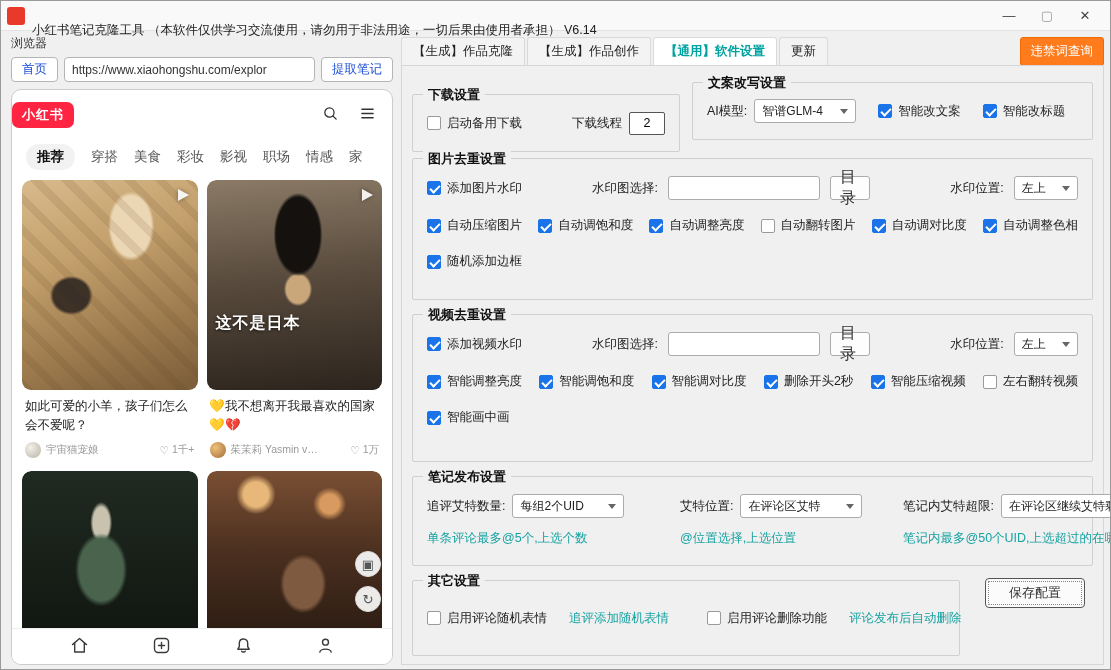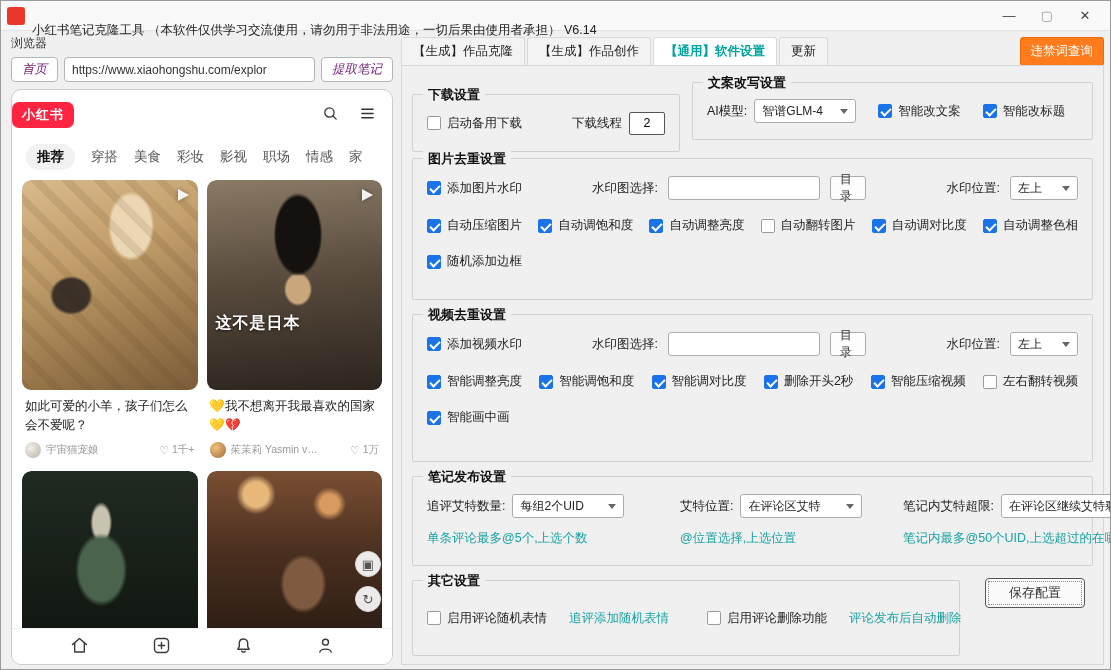--- a/index.html
+++ b/index.html
@@ -17,21 +17,21 @@
   .title-text { font-size:12.5px; color:#222;margin-top:29px; }
   .win-controls { margin-left:auto; display:flex; }
   .win-btn { width:38px; height:28px; display:flex; align-items:center; justify-content:center;
     font-size:13px; color:#444; cursor:default; }
   .win-btn.max { color:#999; }
   
   .left { position:absolute; left:10px; top:34px; width:382px; bottom:20px; }
   .panel-label { font-size:12px; color:#333; margin-bottom:5px; }
   .chrome-row { display:flex; gap:6px; align-items:center; }
   .btn { background:#fff; border:1px solid #b5b5b5; border-radius:4px; height:25px;
-    padding:0 10px; font-size:12.5px; color:#701a75; display:inline-flex; align-items:center; justify-content:center;font-style:italic; }
+    padding:0 10px; font-size:12.5px; color:#1d4ed8; display:inline-flex; align-items:center; justify-content:center; }
   .url-input { flex:1; height:25px; border:1px solid #b5b5b5; border-radius:4px;
     padding:0 7px; font-size:12px; color:#333; background:#fff; font-family:inherit; }
   .bframe { margin-top:7px; background:#fff; border:1px solid #ccc; border-radius:10px;
     height:calc(100% - 38px); position:relative; overflow:hidden; }
   .bheader { display:flex; align-items:center; padding:12px 16px 0 0; }
   .xhs-logo { background:#ff2442; color:#fff; font-weight:bold; font-size:13px;
     padding:4px 10px; border-radius:7px; letter-spacing:1px; }
   .bh-icons { margin-left:auto; display:flex; gap:20px; align-items:center; }
   .btabs { display:flex; gap:16px; align-items:center; margin-top:16px; padding:0 14px;
     white-space:nowrap; overflow:hidden; font-size:13.5px; color:#555; }
@@ -105,21 +105,21 @@
     padding:0 6px; font-size:12px; font-family:inherit; color:#333; }
   .num-input { width:36px; height:23px; border:1px solid #555; border-radius:2px;
     text-align:center; font-size:12.5px; font-family:inherit; background:#fff; }
   .select { display:inline-flex; align-items:center; justify-content:space-between; gap:8px;
     background:#fff; border:1px solid #ababab; border-radius:3px; height:24px; padding:0 7px;
     font-size:12px; color:#222; white-space:nowrap; }
   .caret { width:0; height:0; border-left:4px solid transparent; border-right:4px solid transparent;
     border-top:5px solid #666; flex:none; }
   .teal { color:#17a2a2; font-size:12.5px; white-space:nowrap; }
   .mini-btn { background:#fdfdfd; border:1px solid #ababab; border-radius:3px; height:24px;
-    padding:0 9px; font-size:12px; display:inline-flex; align-items:center; }
+    padding:0 9px; font-size:16px; display:inline-flex; align-items:center; }
   .save-btn { position:absolute; right:18px; top:512px; width:100px; height:30px;
     background:#fbfbfb; border:1px solid #555; border-radius:4px; font-size:13px;
     display:flex; align-items:center; justify-content:center; outline:1px dotted #888; outline-offset:-4px; }
   .pub-grid { display:grid; grid-template-columns:245px 215px 1fr; row-gap:12px; column-gap:8px;
     padding:0 14px; align-items:center; }
   .fieldpair { display:flex; align-items:center; gap:7px; }
 </style>
 </head>
 <body>
 

